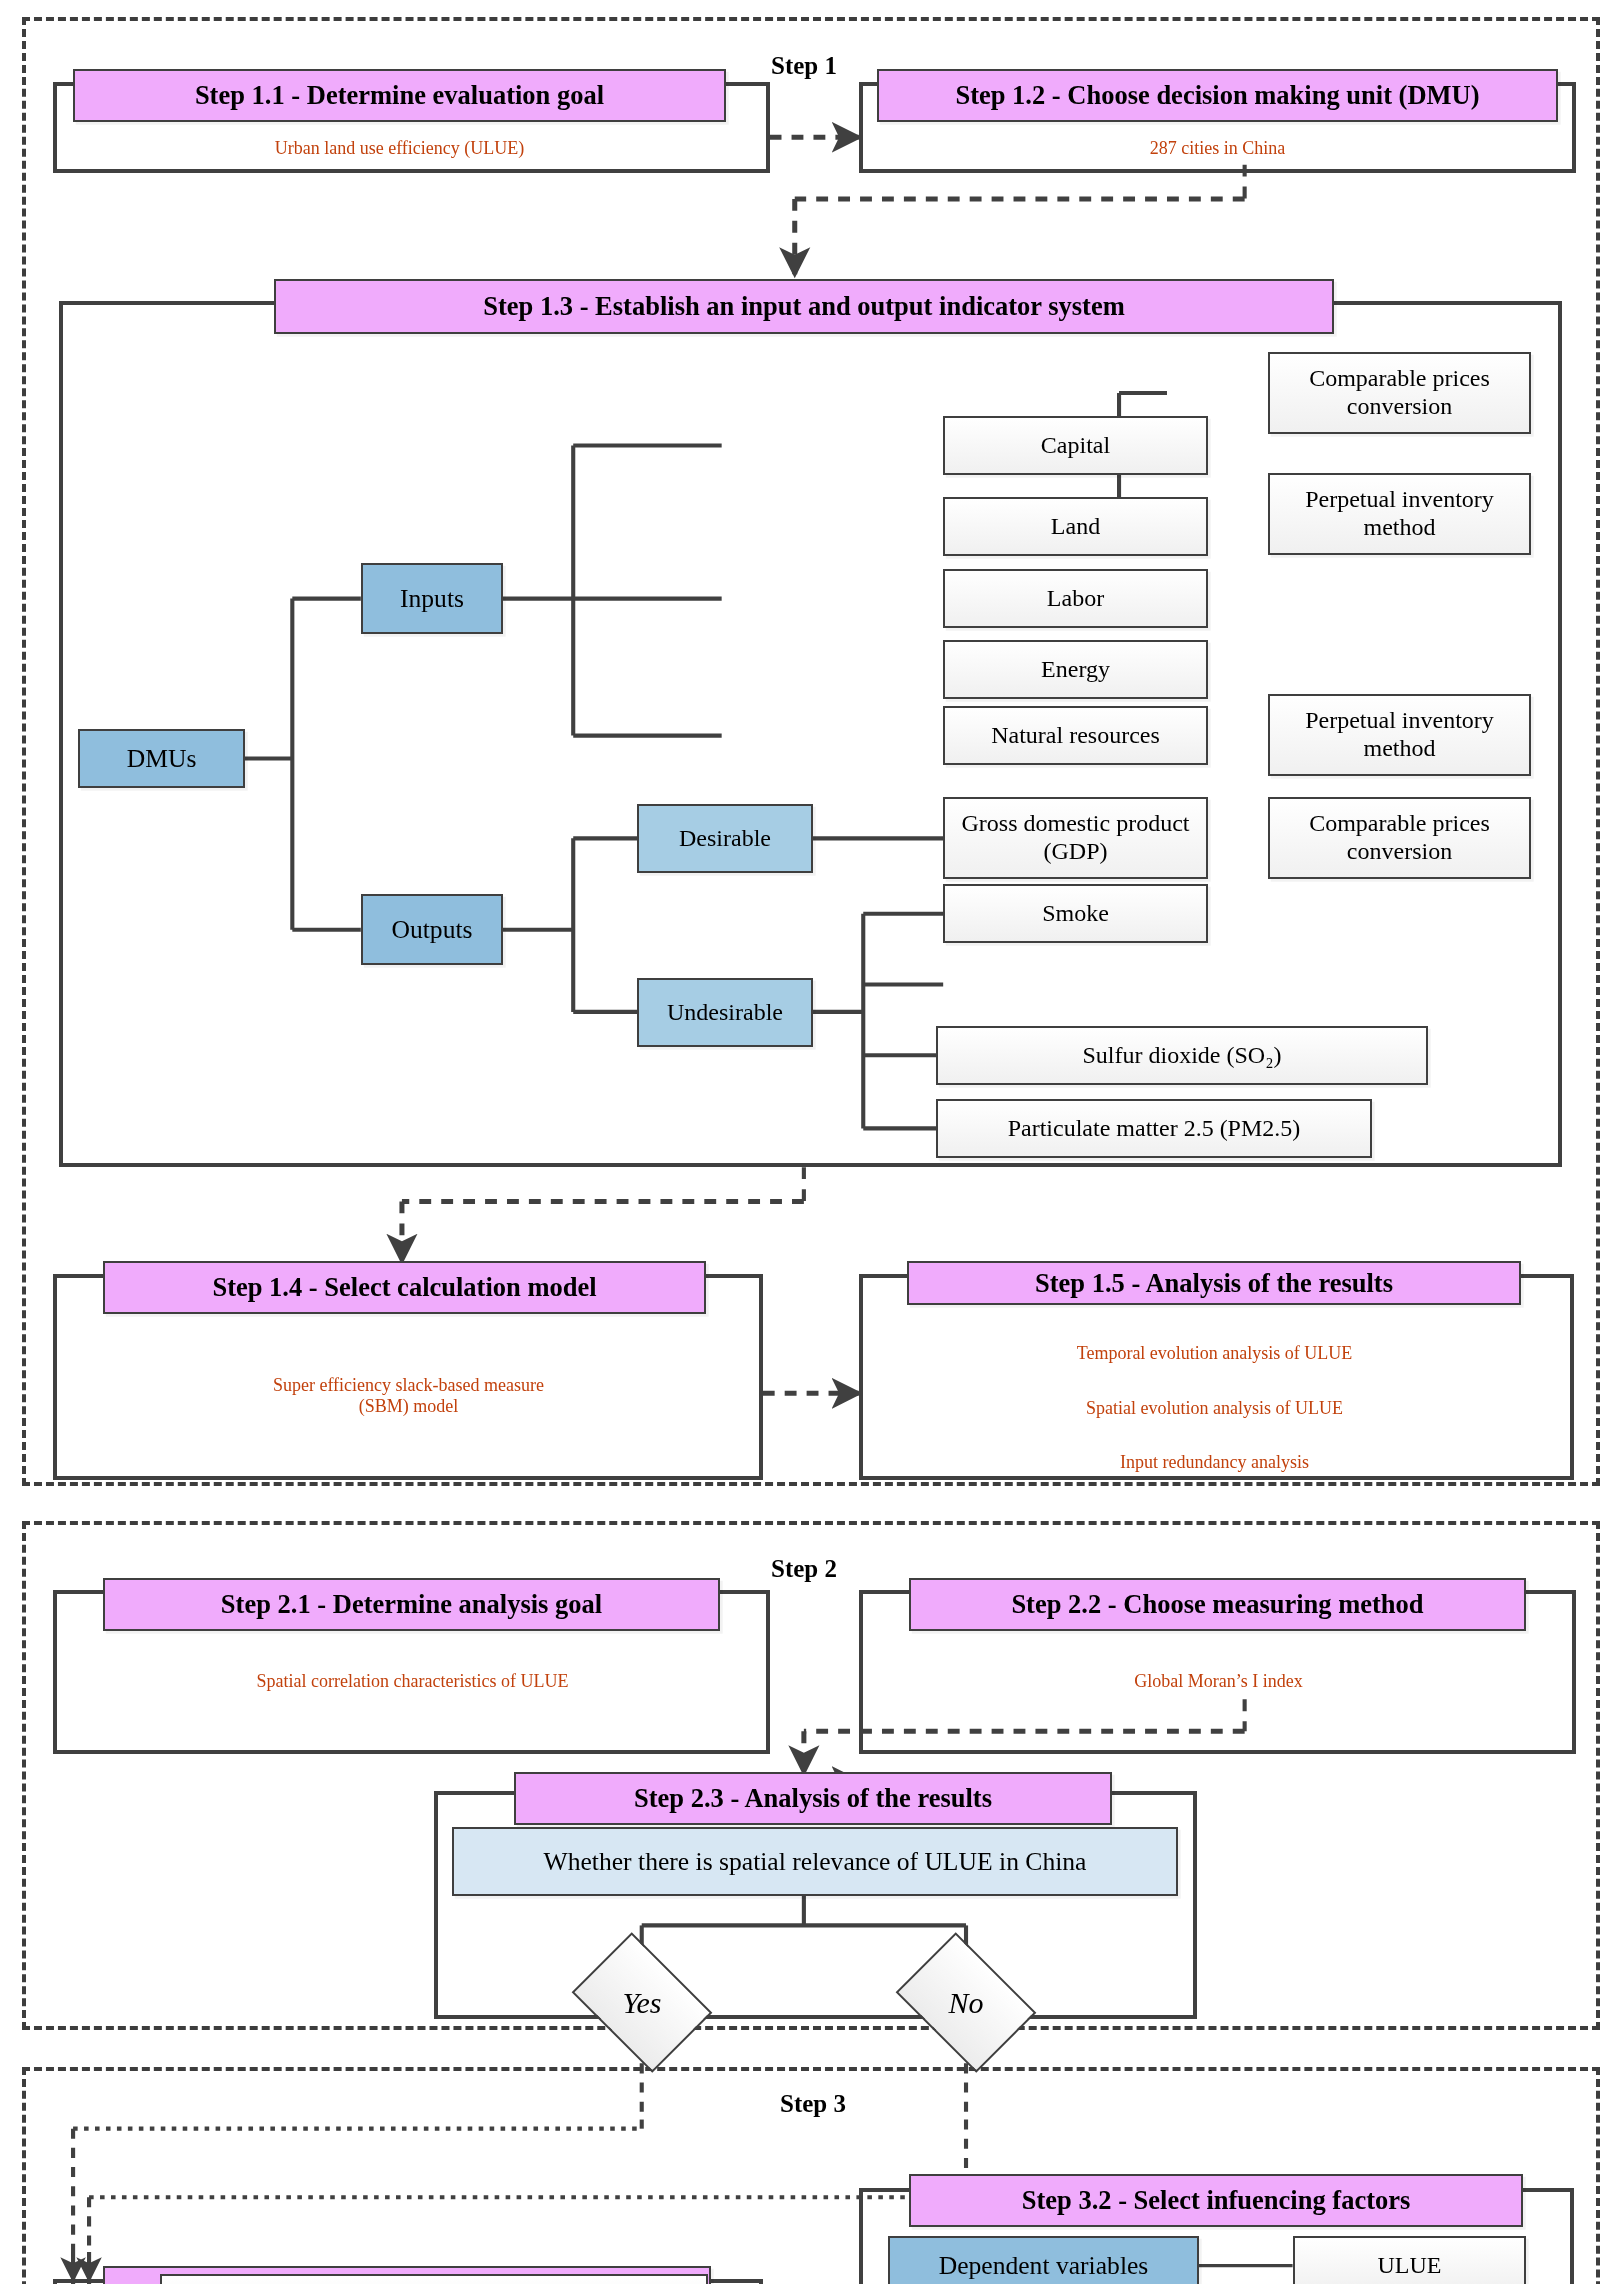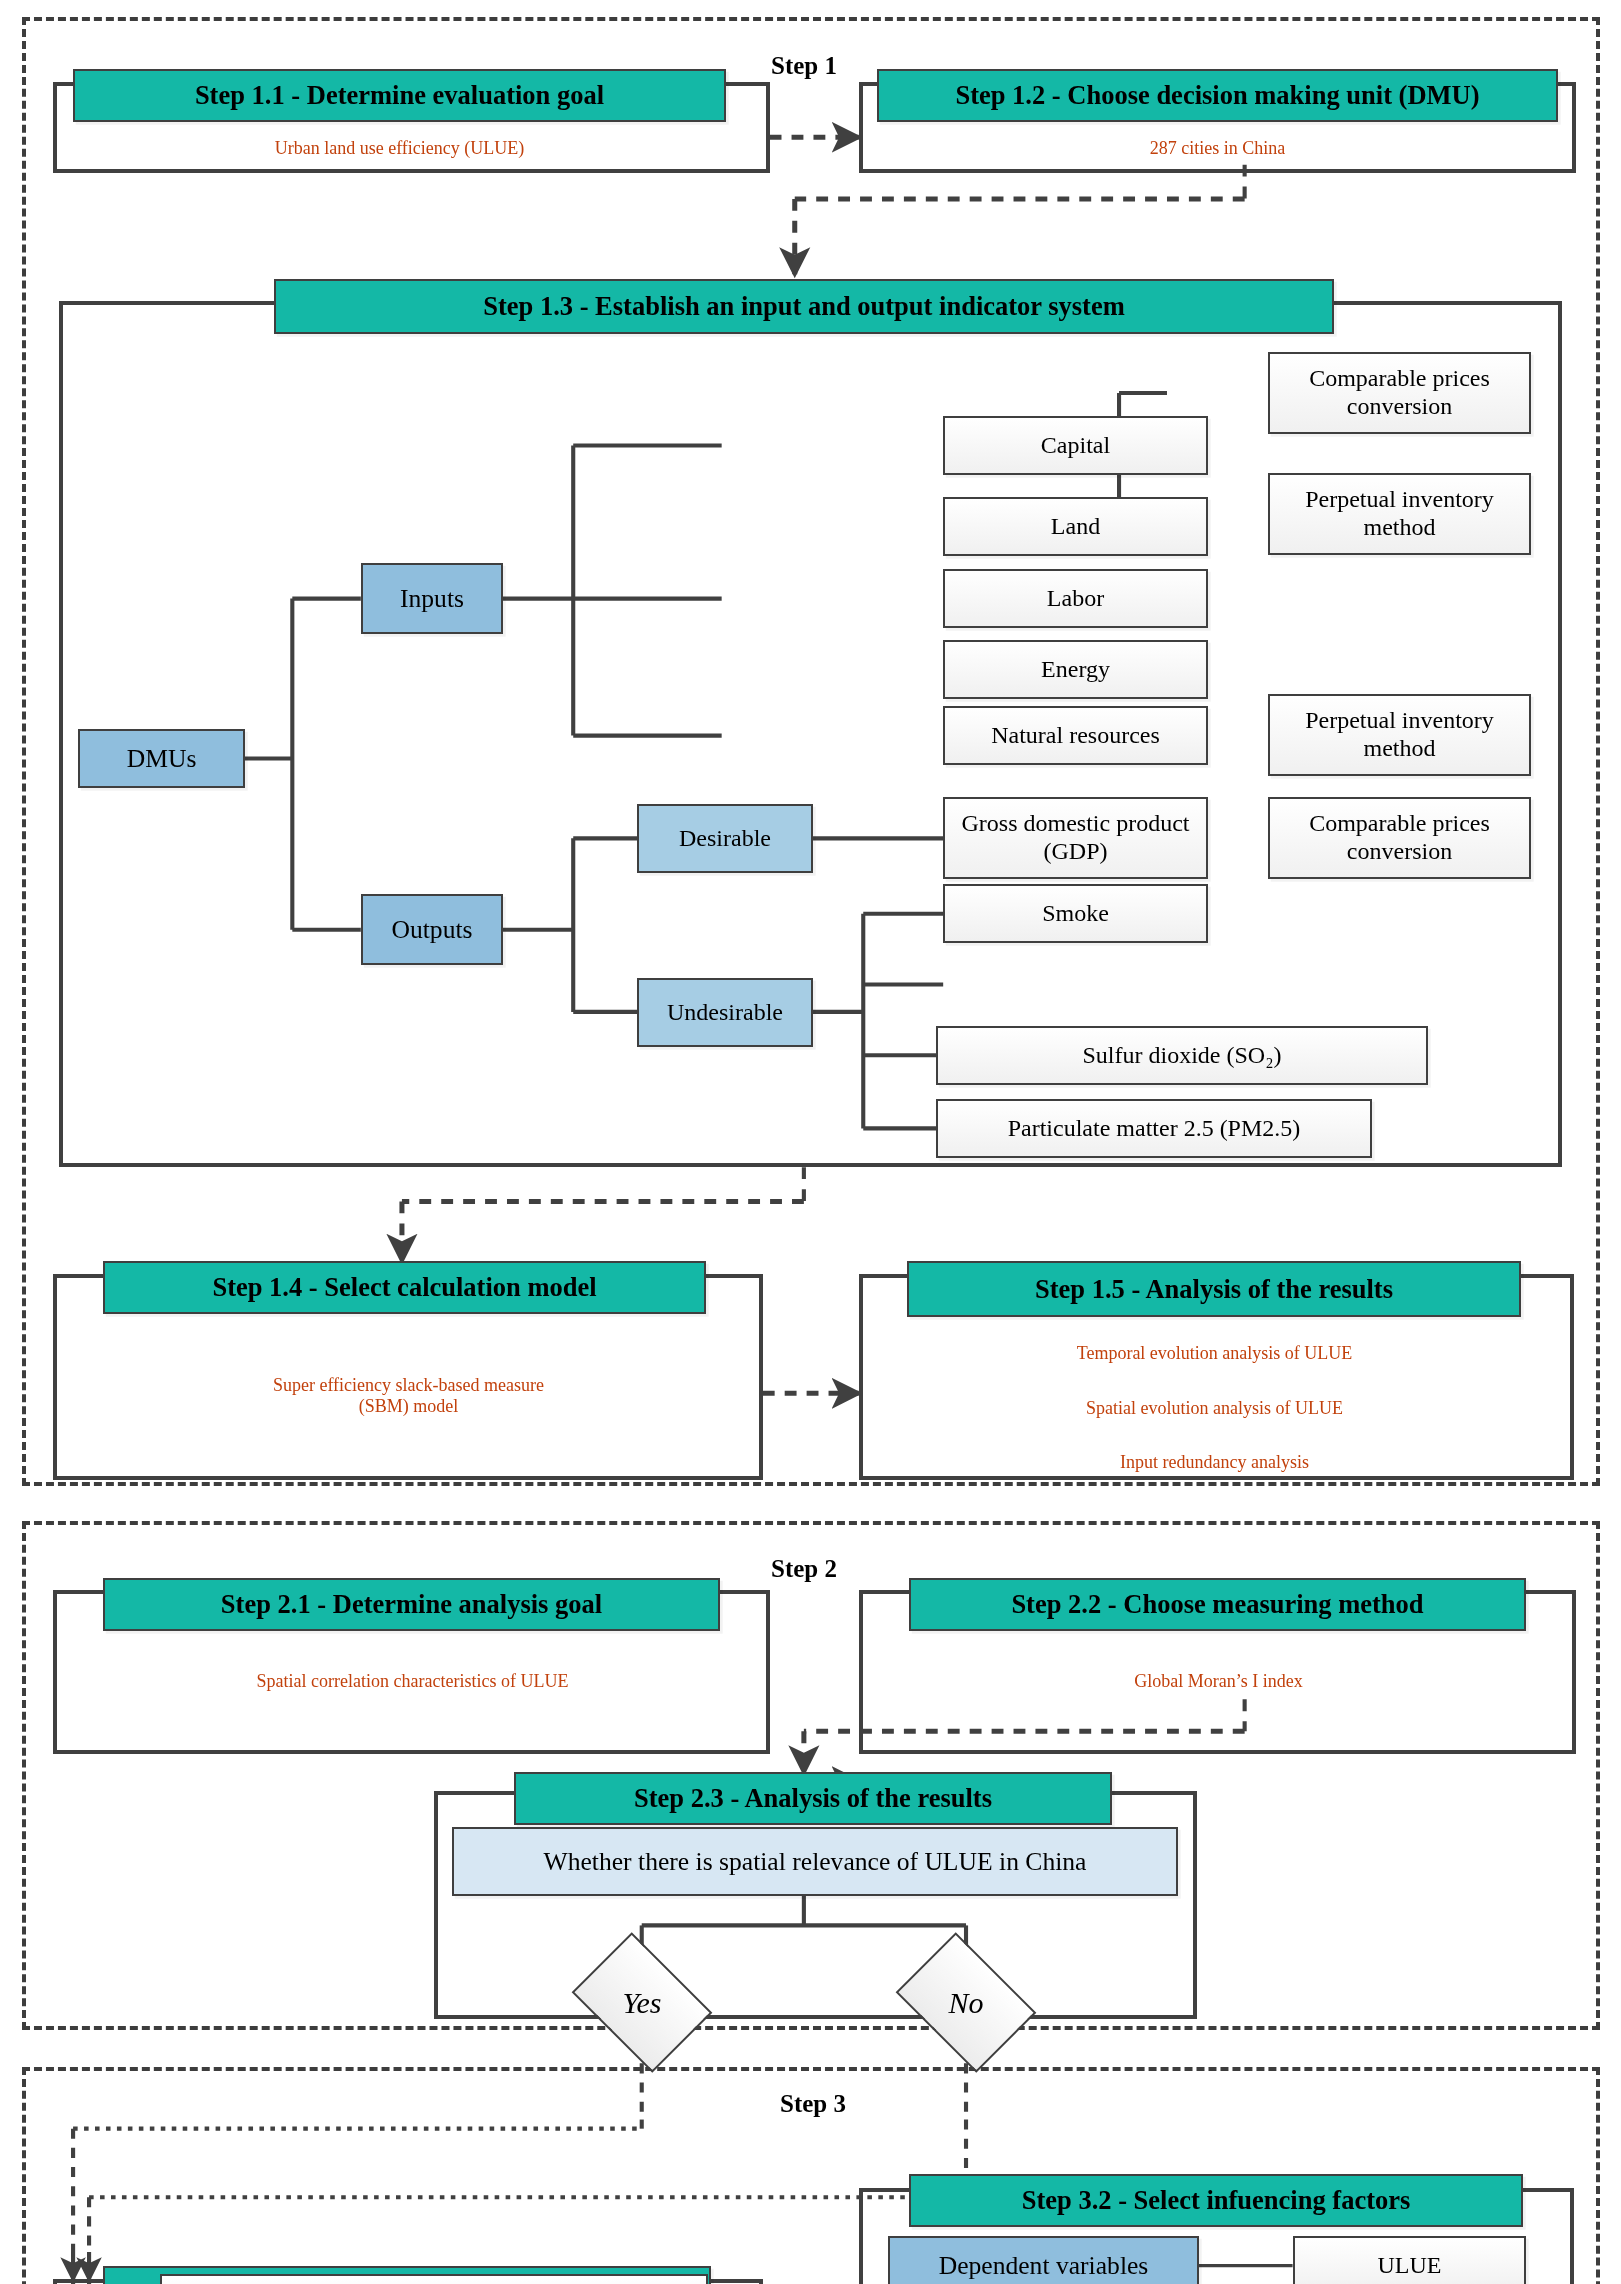--- a/index.html
+++ b/index.html
@@ -7,21 +7,21 @@
   #stage{position:relative;width:1621px;height:2619px;background:#fff;overflow:hidden;}
   svg.layer{position:absolute;left:0;top:0;width:1621px;height:2619px;pointer-events:none;}
 
   .node{position:absolute;box-sizing:border-box;display:flex;align-items:center;justify-content:center;text-align:center;line-height:1.15;}
 
   
   .container{position:absolute;box-sizing:border-box;border:4.1px solid #404040;background:transparent;}
   
   .section{position:absolute;box-sizing:border-box;border:4.1px dashed #3d3d3d;background:transparent;}
 
-  .hdr{background:#14b8a6;border:2.3px solid #3f3f3f;color:#000;font-weight:bold;font-size:26.5px;
+  .hdr{background:#f0abfc;border:2.3px solid #3f3f3f;color:#000;font-weight:bold;font-size:26.5px;
        box-shadow:2.7px 2.7px 0 rgba(0,0,0,0.05);}
   .bluebox{background:#a6cde4;border:2.3px solid #3f3f3f;color:#000;font-size:24px;
        box-shadow:2.7px 2.7px 0 rgba(0,0,0,0.05);}
   .bluebox-dark{background:#8fbedd;border:2.3px solid #3f3f3f;color:#000;font-size:25.6px;
        box-shadow:2.7px 2.7px 0 rgba(0,0,0,0.05);}
   .lightbox{background:#d7e7f3;border:2.3px solid #3f3f3f;color:#000;font-size:25.6px;
        box-shadow:2.7px 2.7px 0 rgba(0,0,0,0.05);}
   .whitebox{background:linear-gradient(#ffffff,#f0f0f0);border:2.3px solid #3f3f3f;color:#000;font-size:24px;
        box-shadow:2.7px 2.7px 0 rgba(0,0,0,0.05);}
   .plain{color:#c2410c;font-size:18px;background:transparent;}
@@ -189,21 +189,21 @@
   <div class="node whitebox" style="left:943px;top:884px;width:265px;height:59px;">Smoke</div>
   <div class="node whitebox" style="left:936px;top:1026px;width:492px;height:59px;">Sulfur dioxide (SO₂)</div>
   <div class="node whitebox" style="left:936px;top:1099px;width:436px;height:59px;">Particulate matter 2.5 (PM2.5)</div>
 
   <div class="container" style="left:53px;top:1274px;width:710px;height:206px;"></div>
   <div class="node hdr" style="left:103px;top:1261px;width:603px;height:53px;">Step 1.4 - Select calculation model</div>
   <div class="node plain" style="left:82px;top:1359px;width:653px;height:73px;white-space:pre-line;"><span>Super efficiency slack-based measure
 (SBM) model</span></div>
 
   <div class="container" style="left:859px;top:1274px;width:715px;height:206px;"></div>
-  <div class="node hdr" style="left:907px;top:1261px;width:614px;height:56px;">Step 1.5 - Analysis of the results</div>
+  <div class="node hdr" style="left:907px;top:1261px;width:614px;height:44px;">Step 1.5 - Analysis of the results</div>
   <div class="node plain" style="left:872px;top:1338px;width:685px;height:30px;">Temporal evolution analysis of ULUE</div>
   <div class="node plain" style="left:872px;top:1393px;width:685px;height:30px;">Spatial evolution analysis of ULUE</div>
   <div class="node plain" style="left:872px;top:1447px;width:685px;height:30px;">Input redundancy analysis</div>
 
   <div class="container" style="left:53px;top:1590px;width:717px;height:164px;"></div>
   <div class="node hdr" style="left:103px;top:1578px;width:617px;height:53px;">Step 2.1 - Determine analysis goal</div>
   <div class="node plain" style="left:62px;top:1665px;width:701px;height:32px;">Spatial correlation characteristics of ULUE</div>
 
   <div class="container" style="left:859px;top:1590px;width:717px;height:164px;"></div>
   <div class="node hdr" style="left:909px;top:1578px;width:617px;height:53px;">Step 2.2 - Choose measuring method</div>

